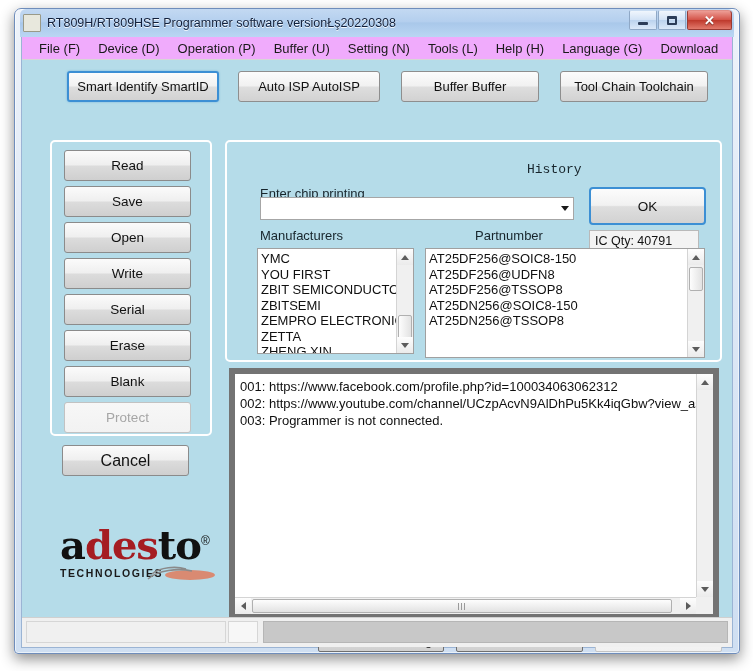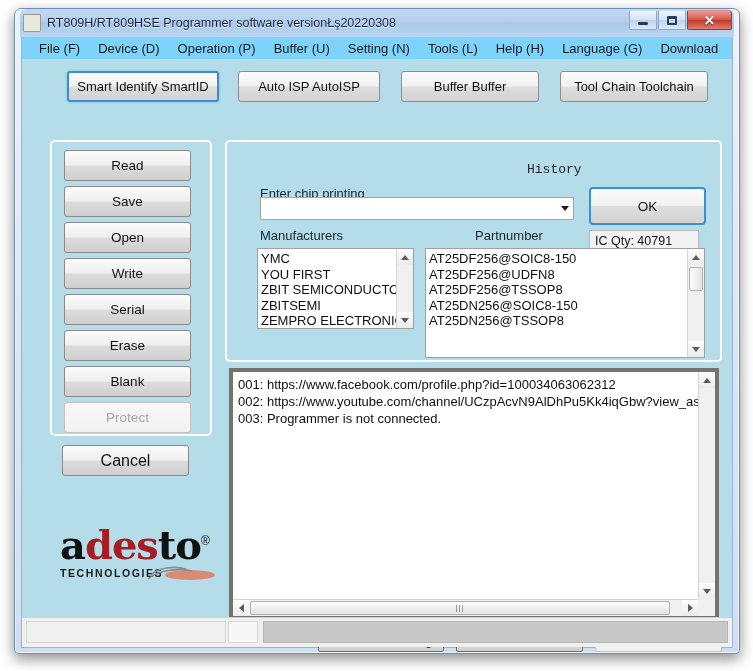--- a/index.html
+++ b/index.html
@@ -93,21 +93,21 @@
     left: 1px; top: 28px; right: 1px; bottom: 1px;
     background: #f0f0f0;
     border: 1px solid #9bb4d4;
     border-top: none;
   }
 
   
   #menu-bar {
     position: absolute;
     left: 0; top: 0; right: 0; height: 23px;
-    background: #7dd3fc;
+    background: #f0abfc;
     border-bottom: 1px solid #d6d6d6;
     display: flex; align-items: center;
     padding-left: 8px;
   }
   .menu-item {
     font-size: 13px; color: #1a1a1a;
     padding: 3px 9px;
     white-space: nowrap;
   }
 
@@ -266,21 +266,21 @@
     display: flex; align-items: center;
     padding-left: 5px;
   }
 
   .listbox {
     position: absolute;
     background: #ffffff;
     border: 1px solid #a0a0a0;
     overflow: hidden;
   }
-  #list-manufacturers { left: 30px; top: 106px; width: 157px; height: 81px; }
+  #list-manufacturers { left: 30px; top: 106px; width: 157px; height: 106px; }
   #list-partnumbers  { left: 198px; top: 106px; width: 280px; height: 110px; }
   .list-inner {
     position: absolute;
     left: 0; top: 0; right: 17px; bottom: 0;
     overflow: hidden;
     padding: 2px 0 0 3px;
   }
   .list-row {
     font-size: 13px; color: #101010;
     line-height: 15.5px;
@@ -320,21 +320,21 @@
     border-radius: 2px;
     background: linear-gradient(90deg,#fdfdfd,#e2e2e2);
   }
 
   
   #log-box {
     position: absolute;
     left: 207px; top: 308px;
     width: 490px; height: 252px;
     background: #ffffff;
-    border: 4px solid #737373;
+    border: 6px solid #737373;
   }
   #log-inner {
     position: absolute;
     left: 0; top: 0; right: 17px; bottom: 17px;
     overflow: hidden;
     padding: 4px 0 0 5px;
   }
   .log-line {
     font-size: 13px; color: #101010;
     line-height: 17px;

